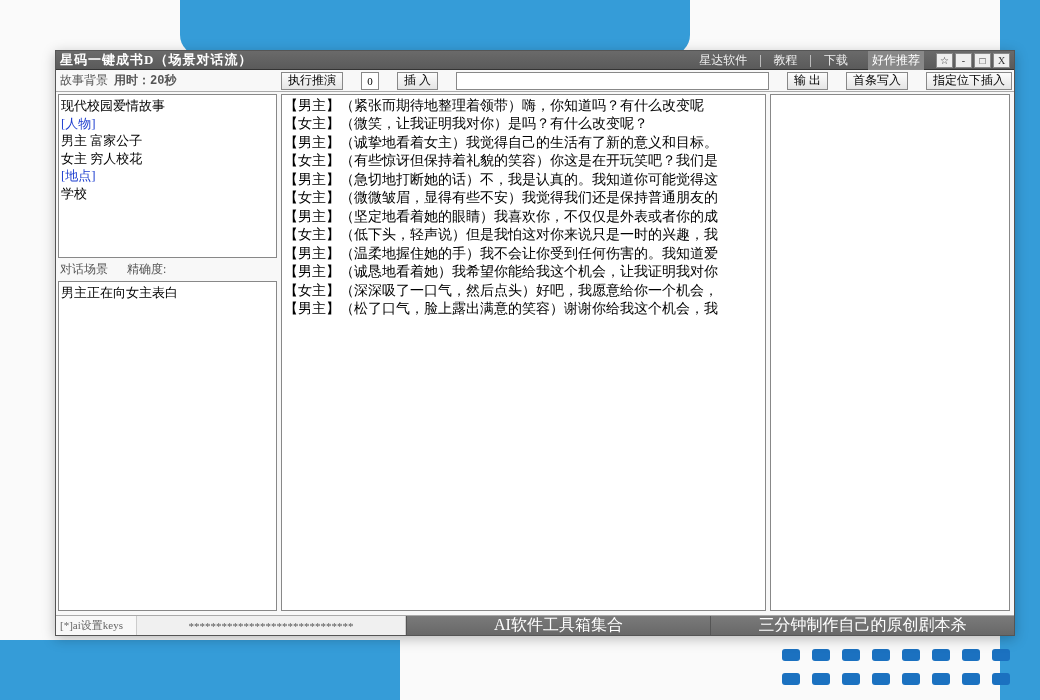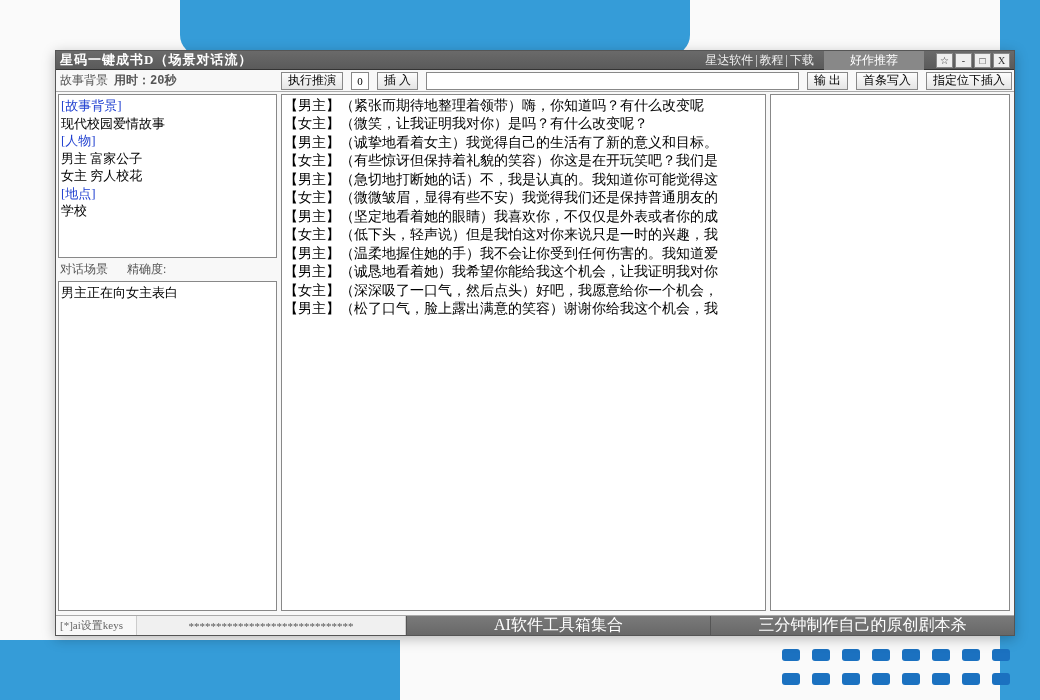--- a/index.html
+++ b/index.html
@@ -75,25 +75,25 @@
       height: 19px;
       background: linear-gradient(#6a6a6a, #5a5a5a);
       color: #fff;
       display: flex;
       align-items: center;
       padding: 0 4px;
       font-size: 13px;
       border-bottom: 1px solid #333;
     }
     .titlebar-title { flex: 1; font-weight: bold; letter-spacing: 1px;}
-    .titlebar-links { display: flex; gap: 2px; font-size: 12px; align-items:center;}
+    .titlebar-links { display: flex; gap: 12px; font-size: 12px; align-items:center;}
     .titlebar-links span { color:#eee; }
     .titlebar-rec {
       background: #888;
-      padding: 1px 26px;
+      padding: 1px 4px;
       margin-left: 8px;
       font-size:12px;
       font-family:Liberation Mono, monospace;
     }
     .titlebar-btns { display:flex; margin-left:10px; }
     .titlebar-btns div {
       width: 17px; height: 15px;
       border: 1px solid #888;
       background: #eee;
       margin-left: 2px;
@@ -120,21 +120,21 @@
       align-items: center;
       padding-left: 4px;
       gap: 6px;
       color:#555;
       font-family:Liberation Mono, monospace;
     }
     .right-controls {
       flex: 1;
       display: flex;
       align-items: center;
-      gap: 8px;
+      gap: 18px;
       padding: 2px 2px;
     }
     .btn {
       border: 1px solid #888;
       background: linear-gradient(#fdfdfd,#e5e5e5);
       padding: 1px 6px;
       font-size: 12px;
       cursor: pointer;
       height: 18px;
       display:flex; align-items:center;
@@ -300,21 +300,20 @@
         <div class="wide-input"></div>
         <div class="btn">输 出</div>
         <div class="btn">首条写入</div>
         <div class="btn">指定位下插入</div>
       </div>
     </div>
 
     <div class="main-content">
       <div class="left-col">
         <div class="panel panel-top">
-          <div><span class="blue-text">[故事背景]</span></div>
           <div>现代校园爱情故事</div>
           <div><span class="blue-text">[人物]</span></div>
           <div>男主 富家公子</div>
           <div>女主 穷人校花</div>
           <div><span class="blue-text">[地点]</span></div>
           <div>学校</div>
         </div>
         <div class="scene-label">
           <span>对话场景</span>
           <span>精确度:</span>

